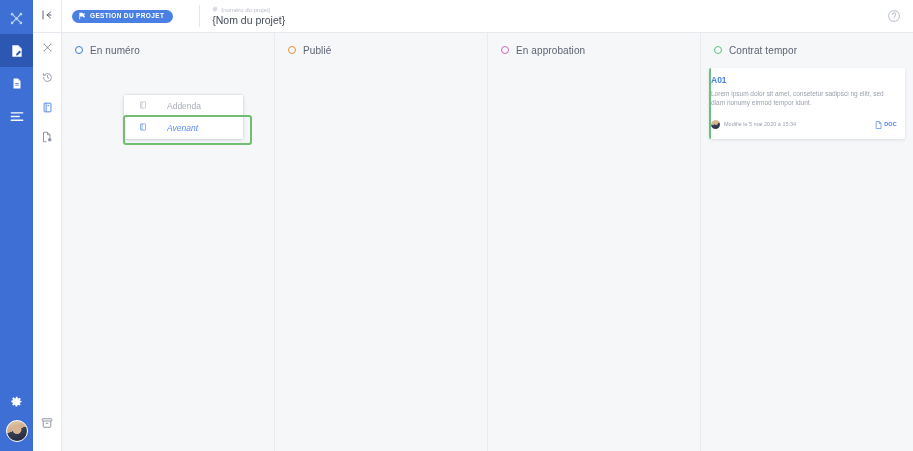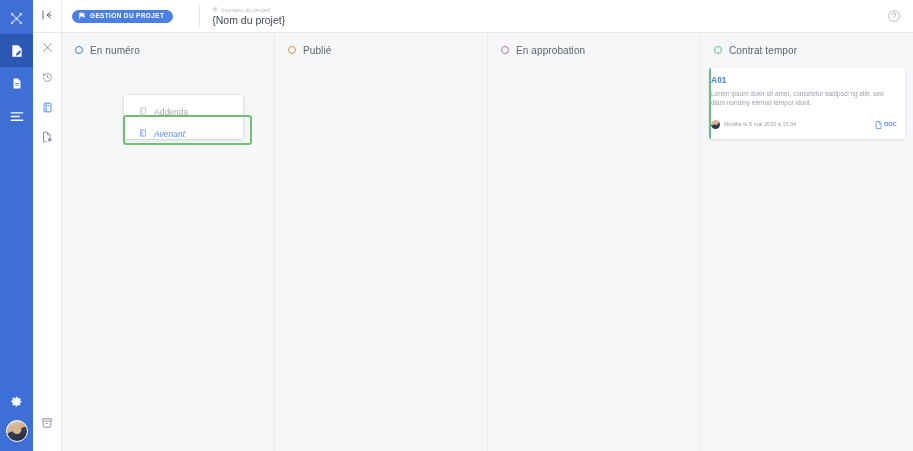--- a/index.html
+++ b/index.html
@@ -121,21 +121,21 @@
   
   .dropdown {
     position: absolute; left: 62px; top: 95px;
     width: 119px;
     background: #ffffff;
     border-radius: 2px;
     box-shadow: 0 1px 4px rgba(45,55,80,.16), 0 0 0 1px rgba(45,55,80,.05);
     z-index: 20;
   }
   .dd-item {
-    height: 22px; display: flex; align-items: flex-end; gap: 7px;
+    height: 22px; display: flex; align-items: center; gap: 20px;
     padding-left: 15px; font-size: 8.5px; color: #a7adb9;
     cursor: pointer; background: #ffffff;
   }
   .dd-item.selected { color: #5b8def; font-style: italic; }
   .dd-sel-frame {
     position: absolute; left: 61px; top: 115px;
     width: 129px; height: 30px;
     border: 2px solid #72bd72; border-radius: 3px;
     z-index: 21; pointer-events: none;
   }

